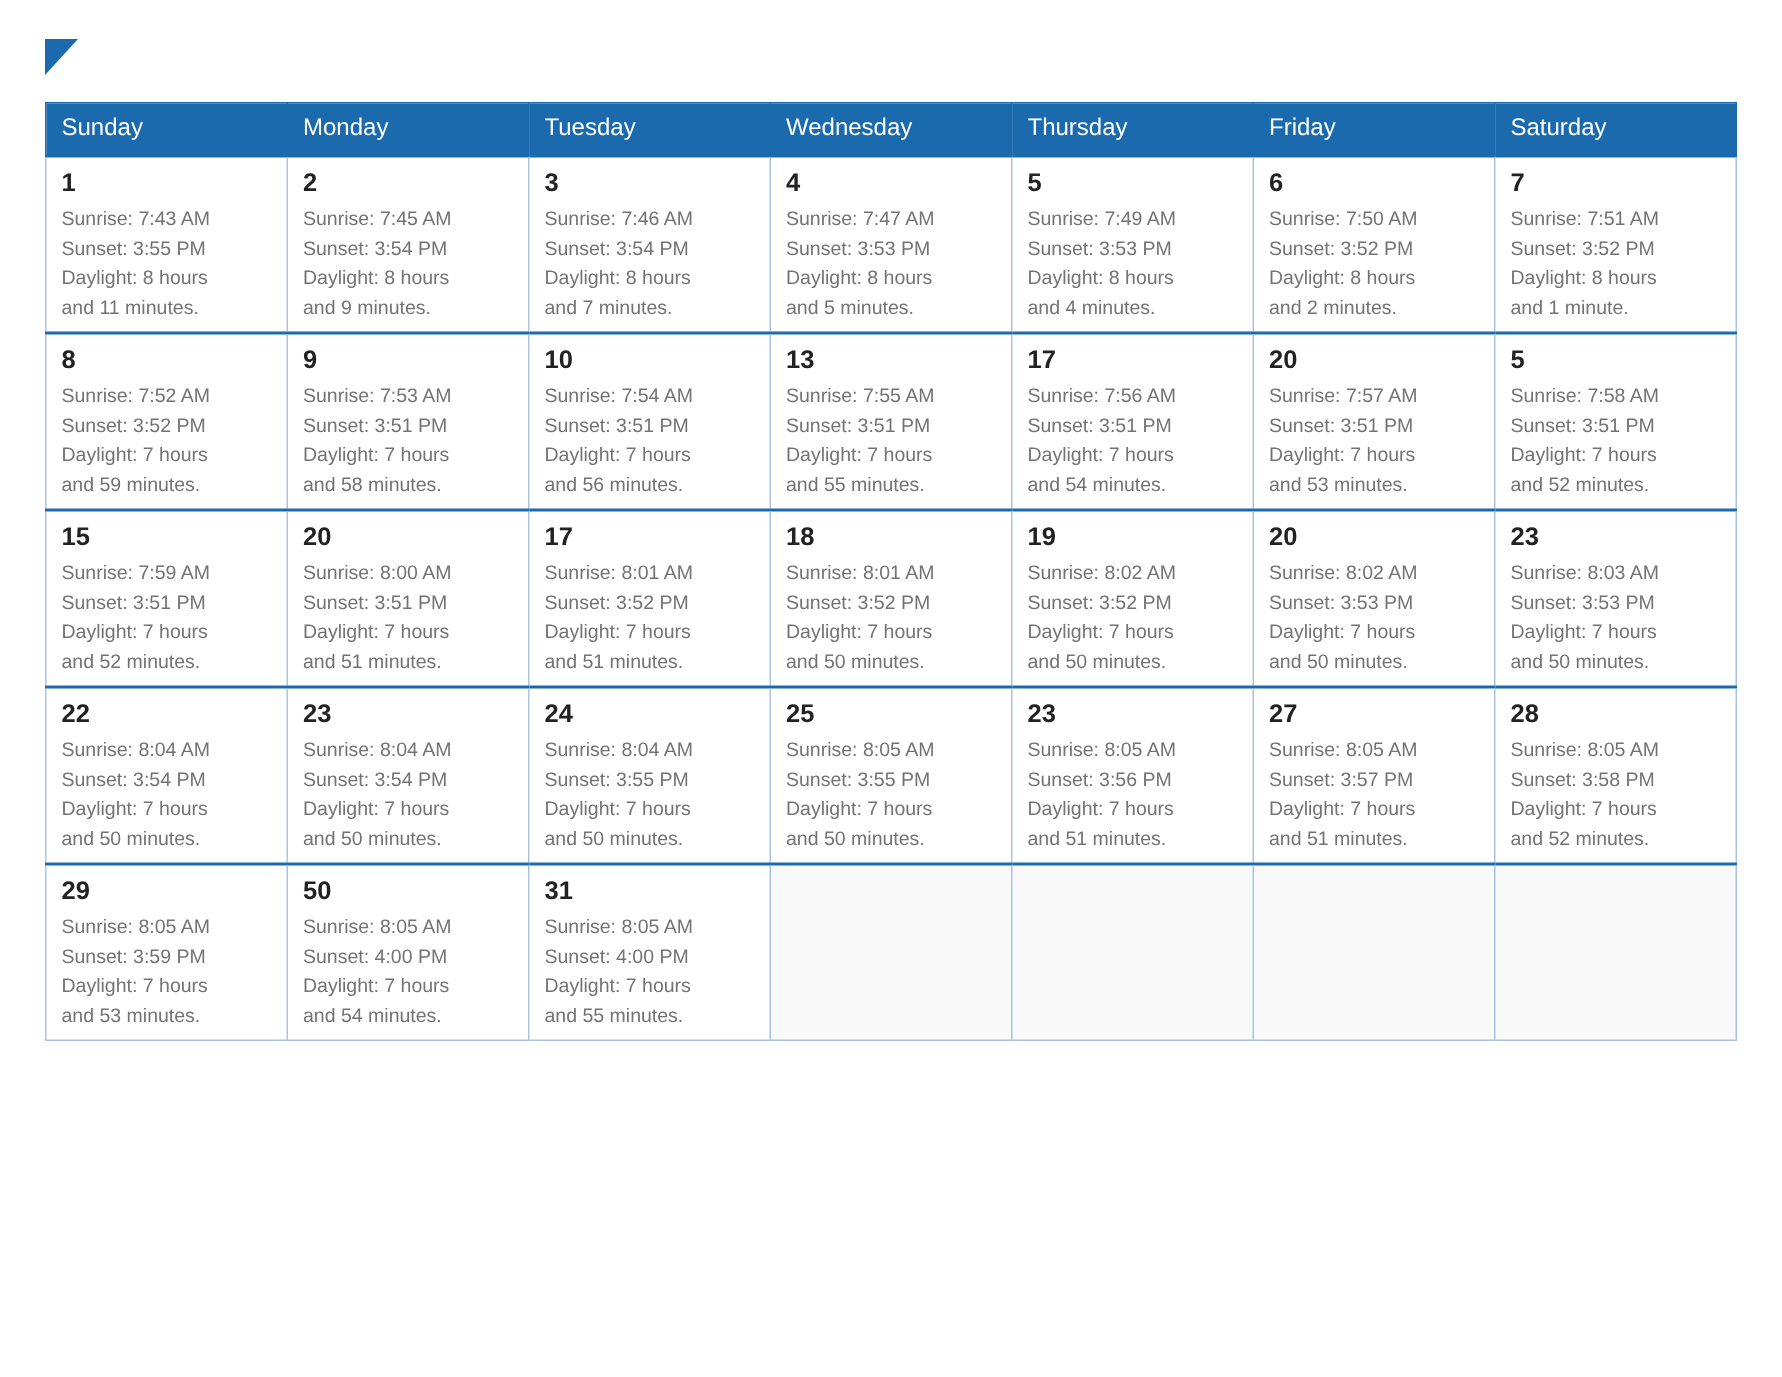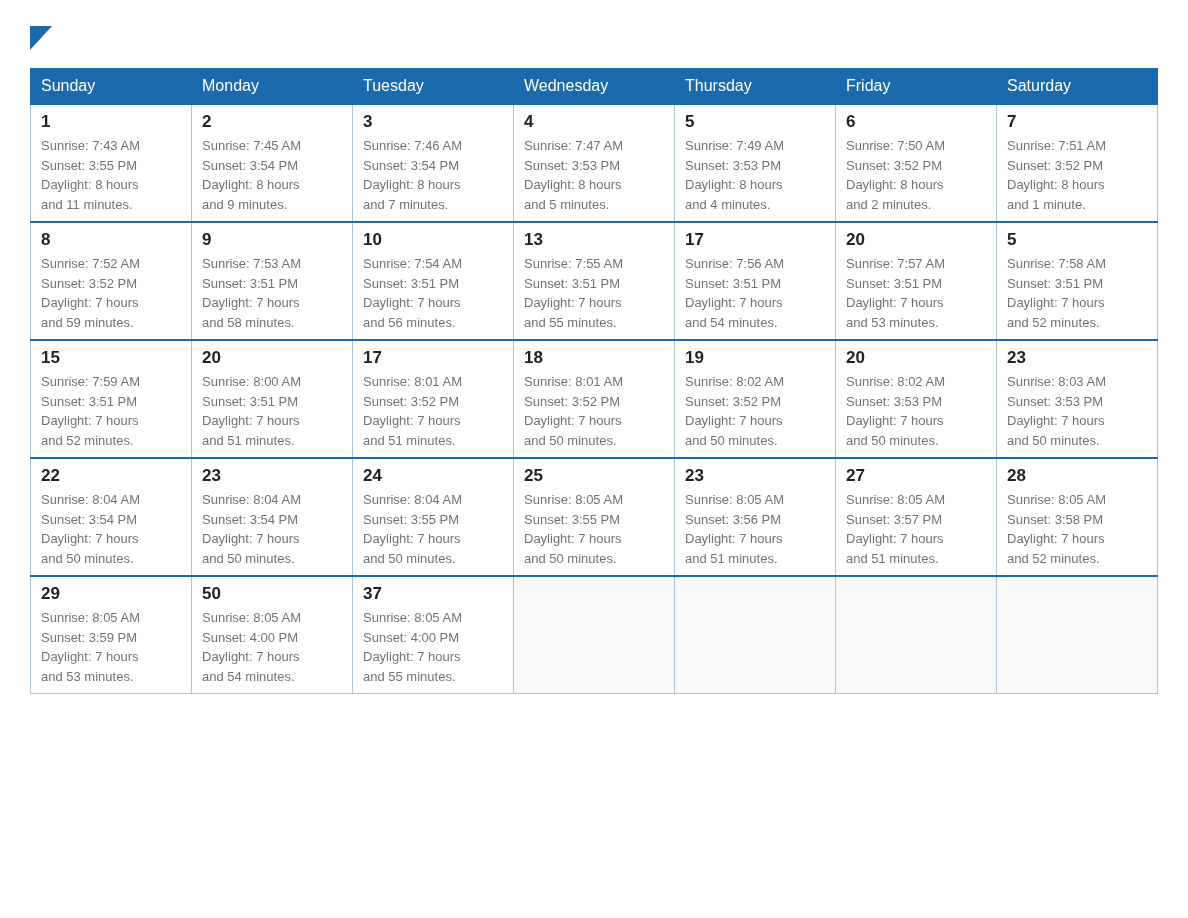--- a/index.html
+++ b/index.html
@@ -260,21 +260,21 @@
       <tr>
         <td>
           <span class="day-num">29</span>
           <div class="day-info">Sunrise: 8:05 AM<br>Sunset: 3:59 PM<br>Daylight: 7 hours<br>and 53 minutes.</div>
         </td>
         <td>
           <span class="day-num">50</span>
           <div class="day-info">Sunrise: 8:05 AM<br>Sunset: 4:00 PM<br>Daylight: 7 hours<br>and 54 minutes.</div>
         </td>
         <td>
-          <span class="day-num">37</span>
+          <span class="day-num">31</span>
           <div class="day-info">Sunrise: 8:05 AM<br>Sunset: 4:00 PM<br>Daylight: 7 hours<br>and 55 minutes.</div>
         </td>
         <td class="empty"></td>
         <td class="empty"></td>
         <td class="empty"></td>
         <td class="empty"></td>
       </tr>
     </tbody>
 </table>
 

